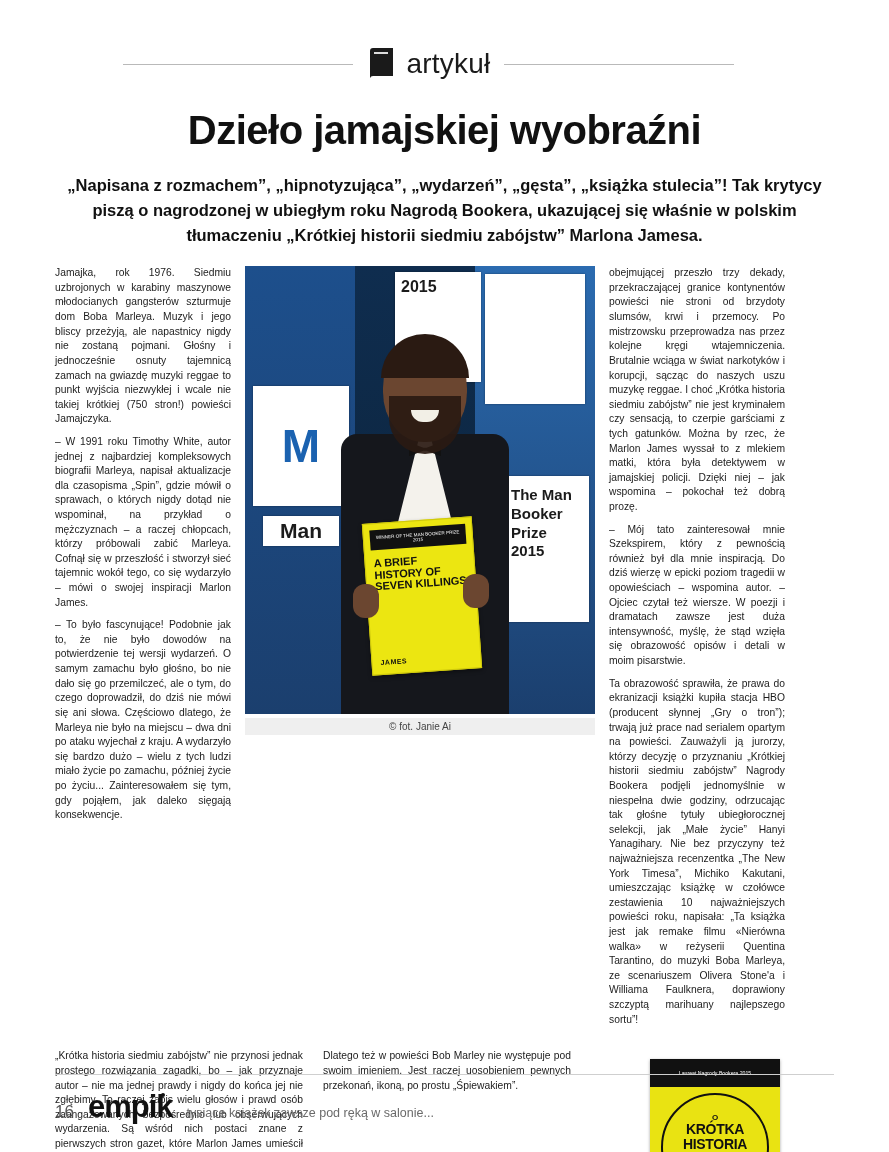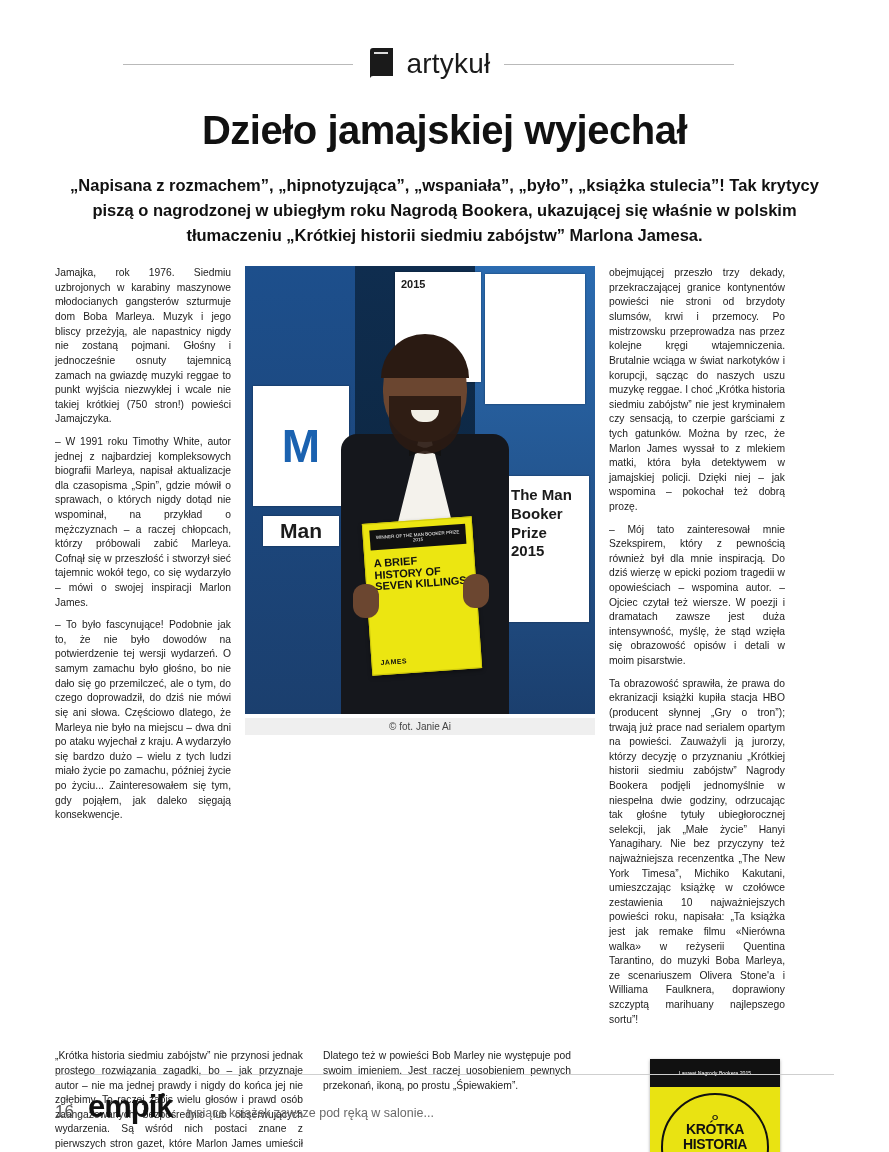--- a/index.html
+++ b/index.html
@@ -152,21 +152,21 @@
   }
   .p1{left:8px;top:120px;width:96px;height:120px;font-size:42px;
       display:flex;align-items:center;justify-content:center;}
   .p1 span{color:#1b62b0;font-size:46px;}
   .p2{left:18px;top:250px;width:76px;height:30px;font-size:21px;
       display:flex;align-items:center;justify-content:center;color:#1b1b1b;}
   .p3{left:240px;top:8px;width:100px;height:130px;font-size:13px;
       padding:8px;box-sizing:border-box;color:#1b1b1b;line-height:1.2;}
   .p4{right:6px;top:210px;width:86px;height:146px;font-size:15px;
       padding:10px 8px;box-sizing:border-box;color:#1b1b1b;line-height:1.25;}
-  .p5{left:150px;top:6px;width:86px;height:110px;font-size:11px;
+  .p5{left:150px;top:6px;width:86px;height:110px;font-size:16px;
       padding:6px;box-sizing:border-box;color:#1b1b1b;}
   .person{
     position:absolute;left:92px;top:72px;width:176px;height:376px;
   }
   .head{
     position:absolute;left:46px;top:0;width:84px;height:104px;border-radius:48%;
     background:#6b4630;
   }
   .hairline{
     position:absolute;left:44px;top:-4px;width:88px;height:44px;border-radius:44px 44px 0 0;
@@ -217,23 +217,23 @@
           <path d="M4 2 h22 a0 0 0 0 1 0 0 v26 h-20 a3 3 0 0 0 -3 3 v-26 a3 3 0 0 1 3 -3 z" fill="#1a1a1a"></path>
           <path d="M3 28 a3 3 0 0 1 3 -3 h20 v5 h-20 a3 3 0 0 0 -3 3 z" fill="#1a1a1a"></path>
           <rect x="7" y="6" width="14" height="2" fill="#ffffff" opacity="0.85"></rect>
         </svg>
       </span>
       <span class="masthead-title">artykuł</span>
     </div>
     <div class="rule"></div>
   </div>
 
-  <h1 class="headline">Dzieło jamajskiej wyjechał</h1>
-
-  <div class="deck">„Napisana z rozmachem”, „hipnotyzująca”, „wspaniała”, „było”, „książka stulecia”! Tak krytycy piszą o nagrodzonej w ubiegłym roku Nagrodą Bookera, ukazującej się właśnie w polskim tłumaczeniu „Krótkiej historii siedmiu zabójstw” Marlona Jamesa.</div>
+  <h1 class="headline">Dzieło jamajskiej wyobraźni</h1>
+
+  <div class="deck">„Napisana z rozmachem”, „hipnotyzująca”, „wydarzeń”, „gęsta”, „książka stulecia”! Tak krytycy piszą o nagrodzonej w ubiegłym roku Nagrodą Bookera, ukazującej się właśnie w polskim tłumaczeniu „Krótkiej historii siedmiu zabójstw” Marlona Jamesa.</div>
 
   <div class="top-block">
 
     <div class="col-narrow">
       <p class="body">Jamajka, rok 1976. Siedmiu uzbrojonych w karabiny maszynowe młodocianych gangsterów szturmuje dom Boba Marleya. Muzyk i jego bliscy przeżyją, ale napastnicy nigdy nie zostaną pojmani. Głośny i jednocześnie osnuty tajemnicą zamach na gwiazdę muzyki reggae to punkt wyjścia niezwykłej i wcale nie takiej krótkiej (750 stron!) powieści Jamajczyka.</p>
       <p class="body">– W 1991 roku Timothy White, autor jednej z najbardziej kompleksowych biografii Marleya, napisał aktualizacje dla czasopisma „Spin”, gdzie mówił o sprawach, o których nigdy dotąd nie wspominał, na przykład o mężczyznach – a raczej chłopcach, którzy próbowali zabić Marleya. Cofnął się w przeszłość i stworzył sieć tajemnic wokół tego, co się wydarzyło – mówi o swojej inspiracji Marlon James.</p>
       <p class="body">– To było fascynujące! Podobnie jak to, że nie było dowodów na potwierdzenie tej wersji wydarzeń. O samym zamachu było głośno, bo nie dało się go przemilczeć, ale o tym, do czego doprowadził, do dziś nie mówi się ani słowa. Częściowo dlatego, że Marleya nie było na miejscu – dwa dni po ataku wyjechał z kraju. A wydarzyło się bardzo dużo – wielu z tych ludzi miało życie po zamachu, później życie po życiu... Zainteresowałem się tym, gdy pojąłem, jak daleko sięgają konsekwencje.</p>
     </div>
 
     <div class="col-photo">

